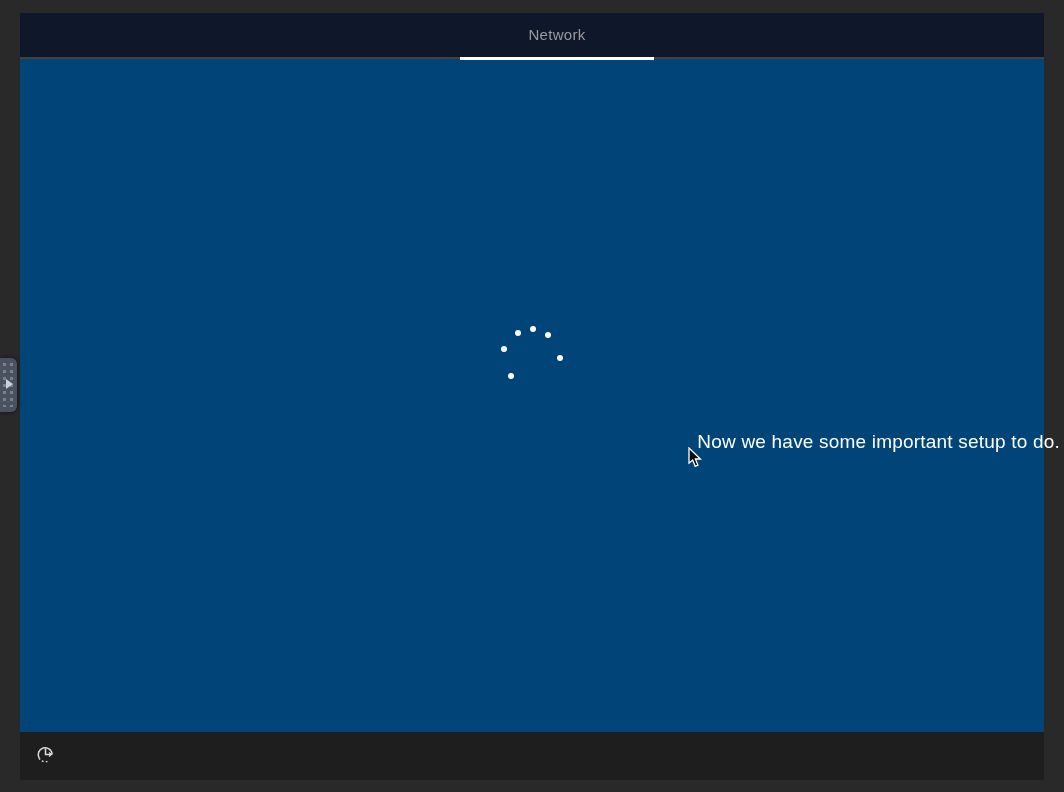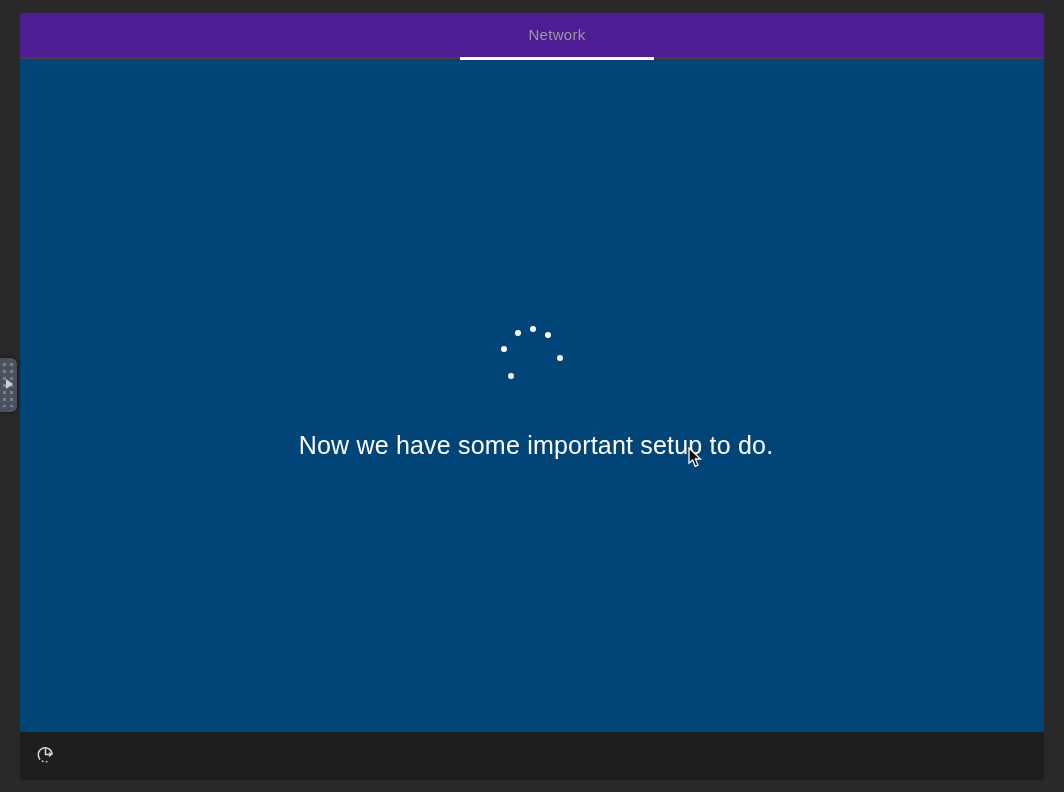--- a/index.html
+++ b/index.html
@@ -20,21 +20,21 @@
   .window {
     position: absolute;
     left: 20px; top: 13px;
     width: 1024px; height: 767px;
     background: #014478;
   }
   .header-bar {
     position: absolute;
     left: 0; top: 0;
     width: 1024px; height: 44px;
-    background: #4c1d95;
+    background: #0f172a;
   }
   .header-separator {
     position: absolute;
     left: 0; top: 44px;
     width: 1024px; height: 2px;
     background: #44403b;
   }
   .tab-label {
     position: absolute;
     left: 537px; top: 13px;
@@ -65,25 +65,25 @@
   }
   .spinner-dot {
     position: absolute;
     width: 6px; height: 6px;
     border-radius: 50%;
     background: #ffffff;
     transform: translate(-50%, -50%);
   }
   .heading {
     position: absolute;
-    left: 4px; top: 372px;
+    left: 16px; top: 372px;
     width: 1024px;
-    text-align: center;
+    text-align: right;
     color: #ffffff;
-    font-size: 25px;
+    font-size: 19px;
     font-weight: 300;
     letter-spacing: 0.2px;
   }
   .footer-bar {
     position: absolute;
     left: 0; top: 719px;
     width: 1024px; height: 48px;
     background: #1e1e1e;
   }
   .footer-icon-btn {

